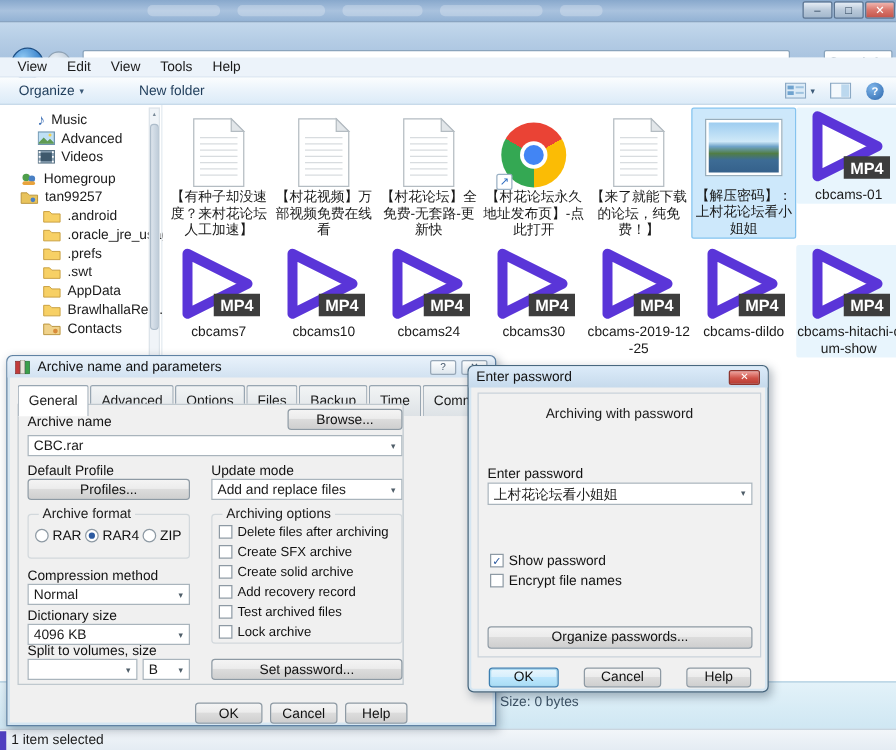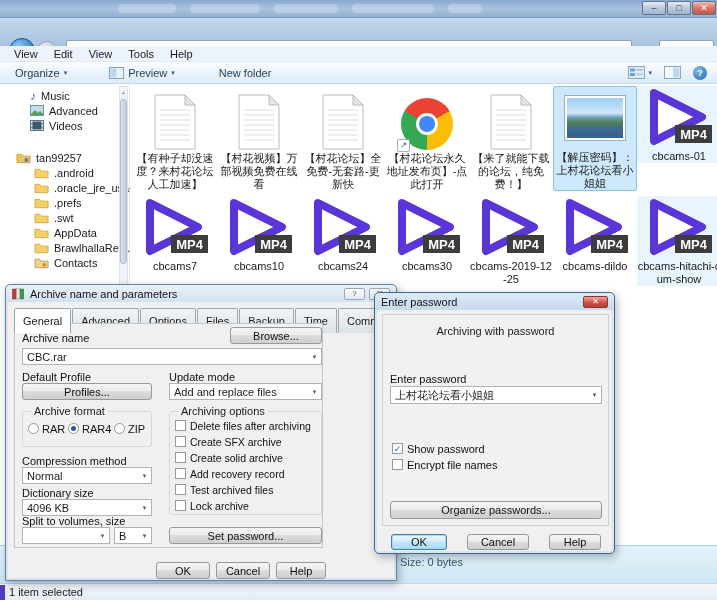--- a/index.html
+++ b/index.html
@@ -178,28 +178,20 @@
     <span class="menu-item">View</span>
     <span class="menu-item">Tools</span>
     <span class="menu-item">Help</span>
   </div>
 
   <div class="toolbar">
     <div class="tb-item" style="margin-left:6px">
       <span>Organize</span>
       <span class="tb-dd">▾</span>
     </div>
-    <div class="tb-item" style="margin-left:24px">
-      <svg width="15" height="12" viewBox="0 0 15 12">
-        <rect x="0.5" y="0.5" width="14" height="11" fill="#eaf3fb" stroke="#7fa3c2"></rect>
-          <rect x="1.5" y="1.5" width="6" height="9" fill="#bcd8ee"></rect>
-      </svg>
-      <span>Preview</span>
-      <span class="tb-dd">▾</span>
-    </div>
     <div class="tb-item" style="margin-left:26px">
       <span>New folder</span>
     </div>
     <div class="tb-right">
       <div style="display:flex;align-items:center;gap:3px">
         <svg width="17" height="13" viewBox="0 0 17 13">
           <rect x="0.5" y="0.5" width="16" height="12" fill="#dcebf7" stroke="#8aa8c4"></rect>
           <rect x="2" y="2.5" width="5" height="3" fill="#6fa3cf"></rect>
             <rect x="8.5" y="3" width="6.5" height="1.6" fill="#9fc3e0"></rect>
           <rect x="2" y="7" width="5" height="3" fill="#6fa3cf"></rect>
@@ -235,20 +227,28 @@
           <rect x="0.5" y="0.5" width="13" height="10" fill="#8fa6b8" stroke="#5c7486"></rect>
           <rect x="2.5" y="2" width="9" height="7" fill="#3e586c"></rect>
           <rect x="1" y="1" width="1.4" height="1.4" fill="#fff"></rect>
           <rect x="1" y="4.8" width="1.4" height="1.4" fill="#fff"></rect>
           <rect x="1" y="8.6" width="1.4" height="1.4" fill="#fff"></rect>
           <rect x="11.6" y="1" width="1.4" height="1.4" fill="#fff"></rect>
           <rect x="11.6" y="4.8" width="1.4" height="1.4" fill="#fff"></rect>
           <rect x="11.6" y="8.6" width="1.4" height="1.4" fill="#fff"></rect>
         </svg>
       <span class="side-label">Videos</span>
+    </div>
+    <div class="side-item" style="left:16px;top:51px">
+      <svg width="14" height="12" viewBox="0 0 14 12">
+          <circle cx="5" cy="5" r="3" fill="#4f9e4a"></circle>
+          <circle cx="9.5" cy="6" r="2.6" fill="#4a80c4"></circle>
+          <rect x="2" y="8" width="10" height="3" rx="1.5" fill="#e8a33c"></rect>
+        </svg>
+      <span class="side-label">Homegroup</span>
     </div>
     <div class="side-item" style="left:16px;top:66px">
       <svg width="15" height="12" viewBox="0 0 16 12">
           <path d="M1,2 h5 l2,2 h7 v7 h-14 z" fill="#e8c35c" stroke="#b8923a" stroke-width="0.8"></path>
           <circle cx="11" cy="8" r="2" fill="#4a80c4"></circle>
         </svg>
       <span class="side-label">tan99257</span>
     </div>
     <div class="side-item" style="left:34px;top:81px">
       <svg width="15" height="12" viewBox="0 0 16 12">

